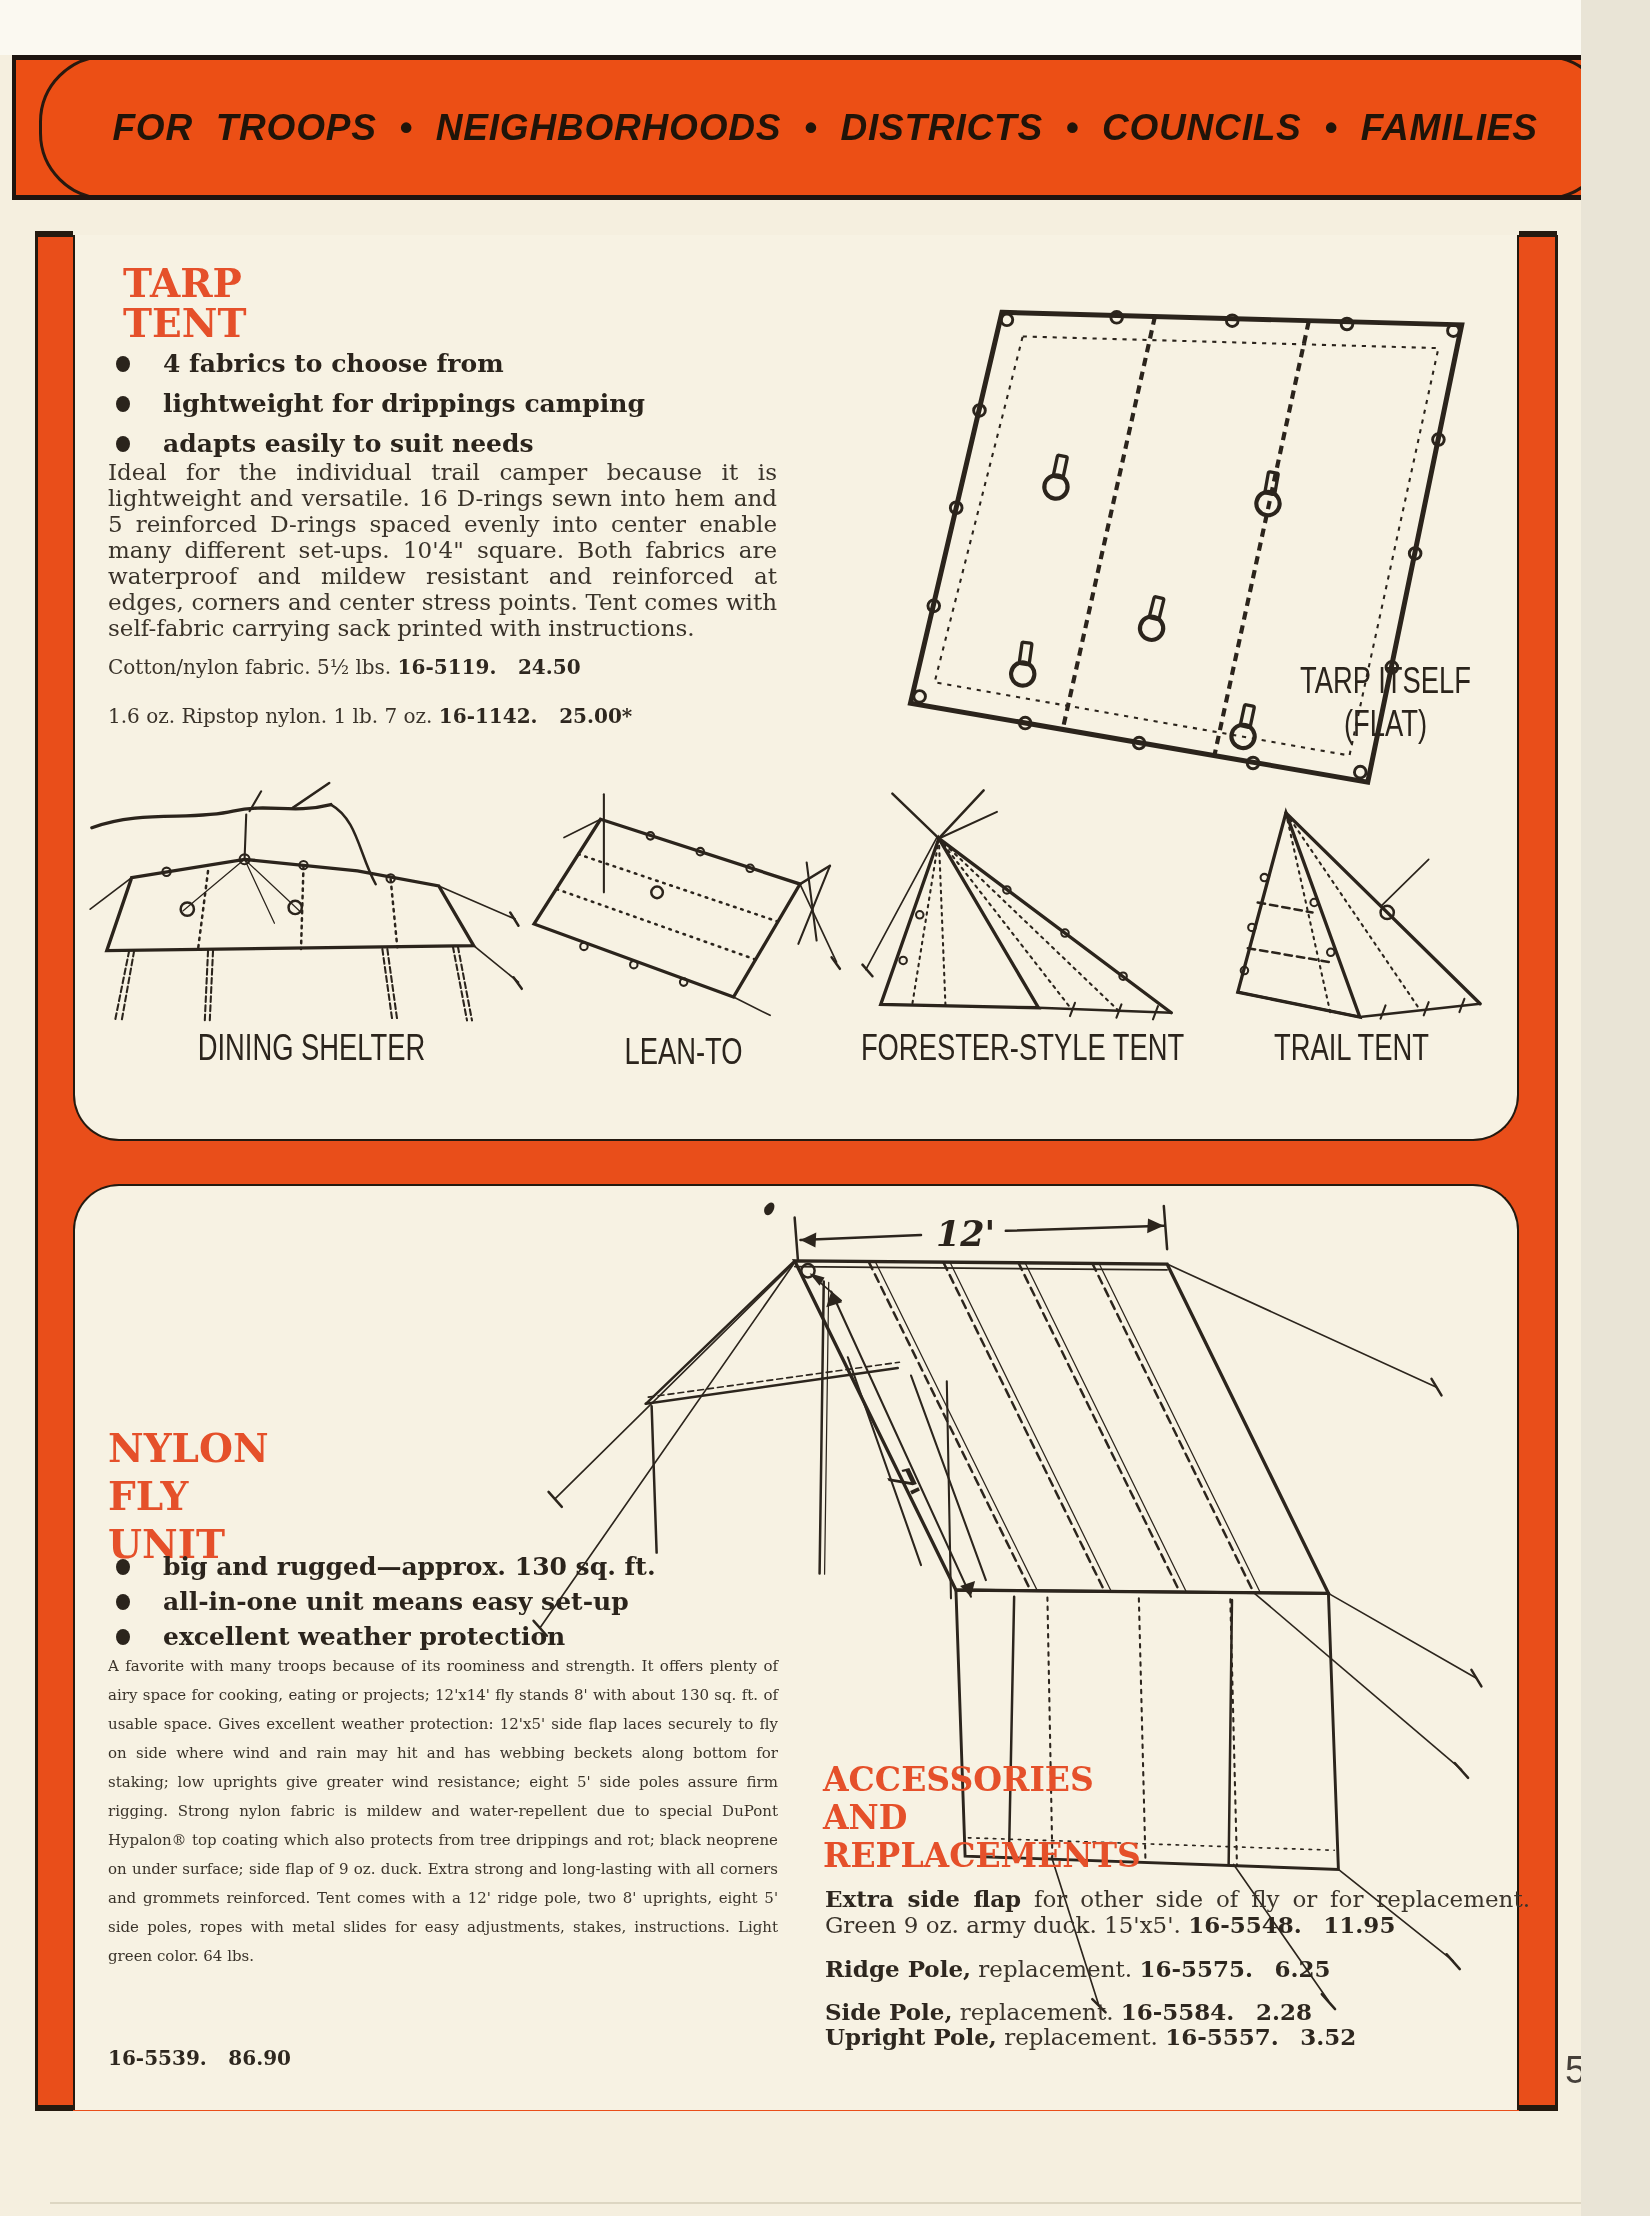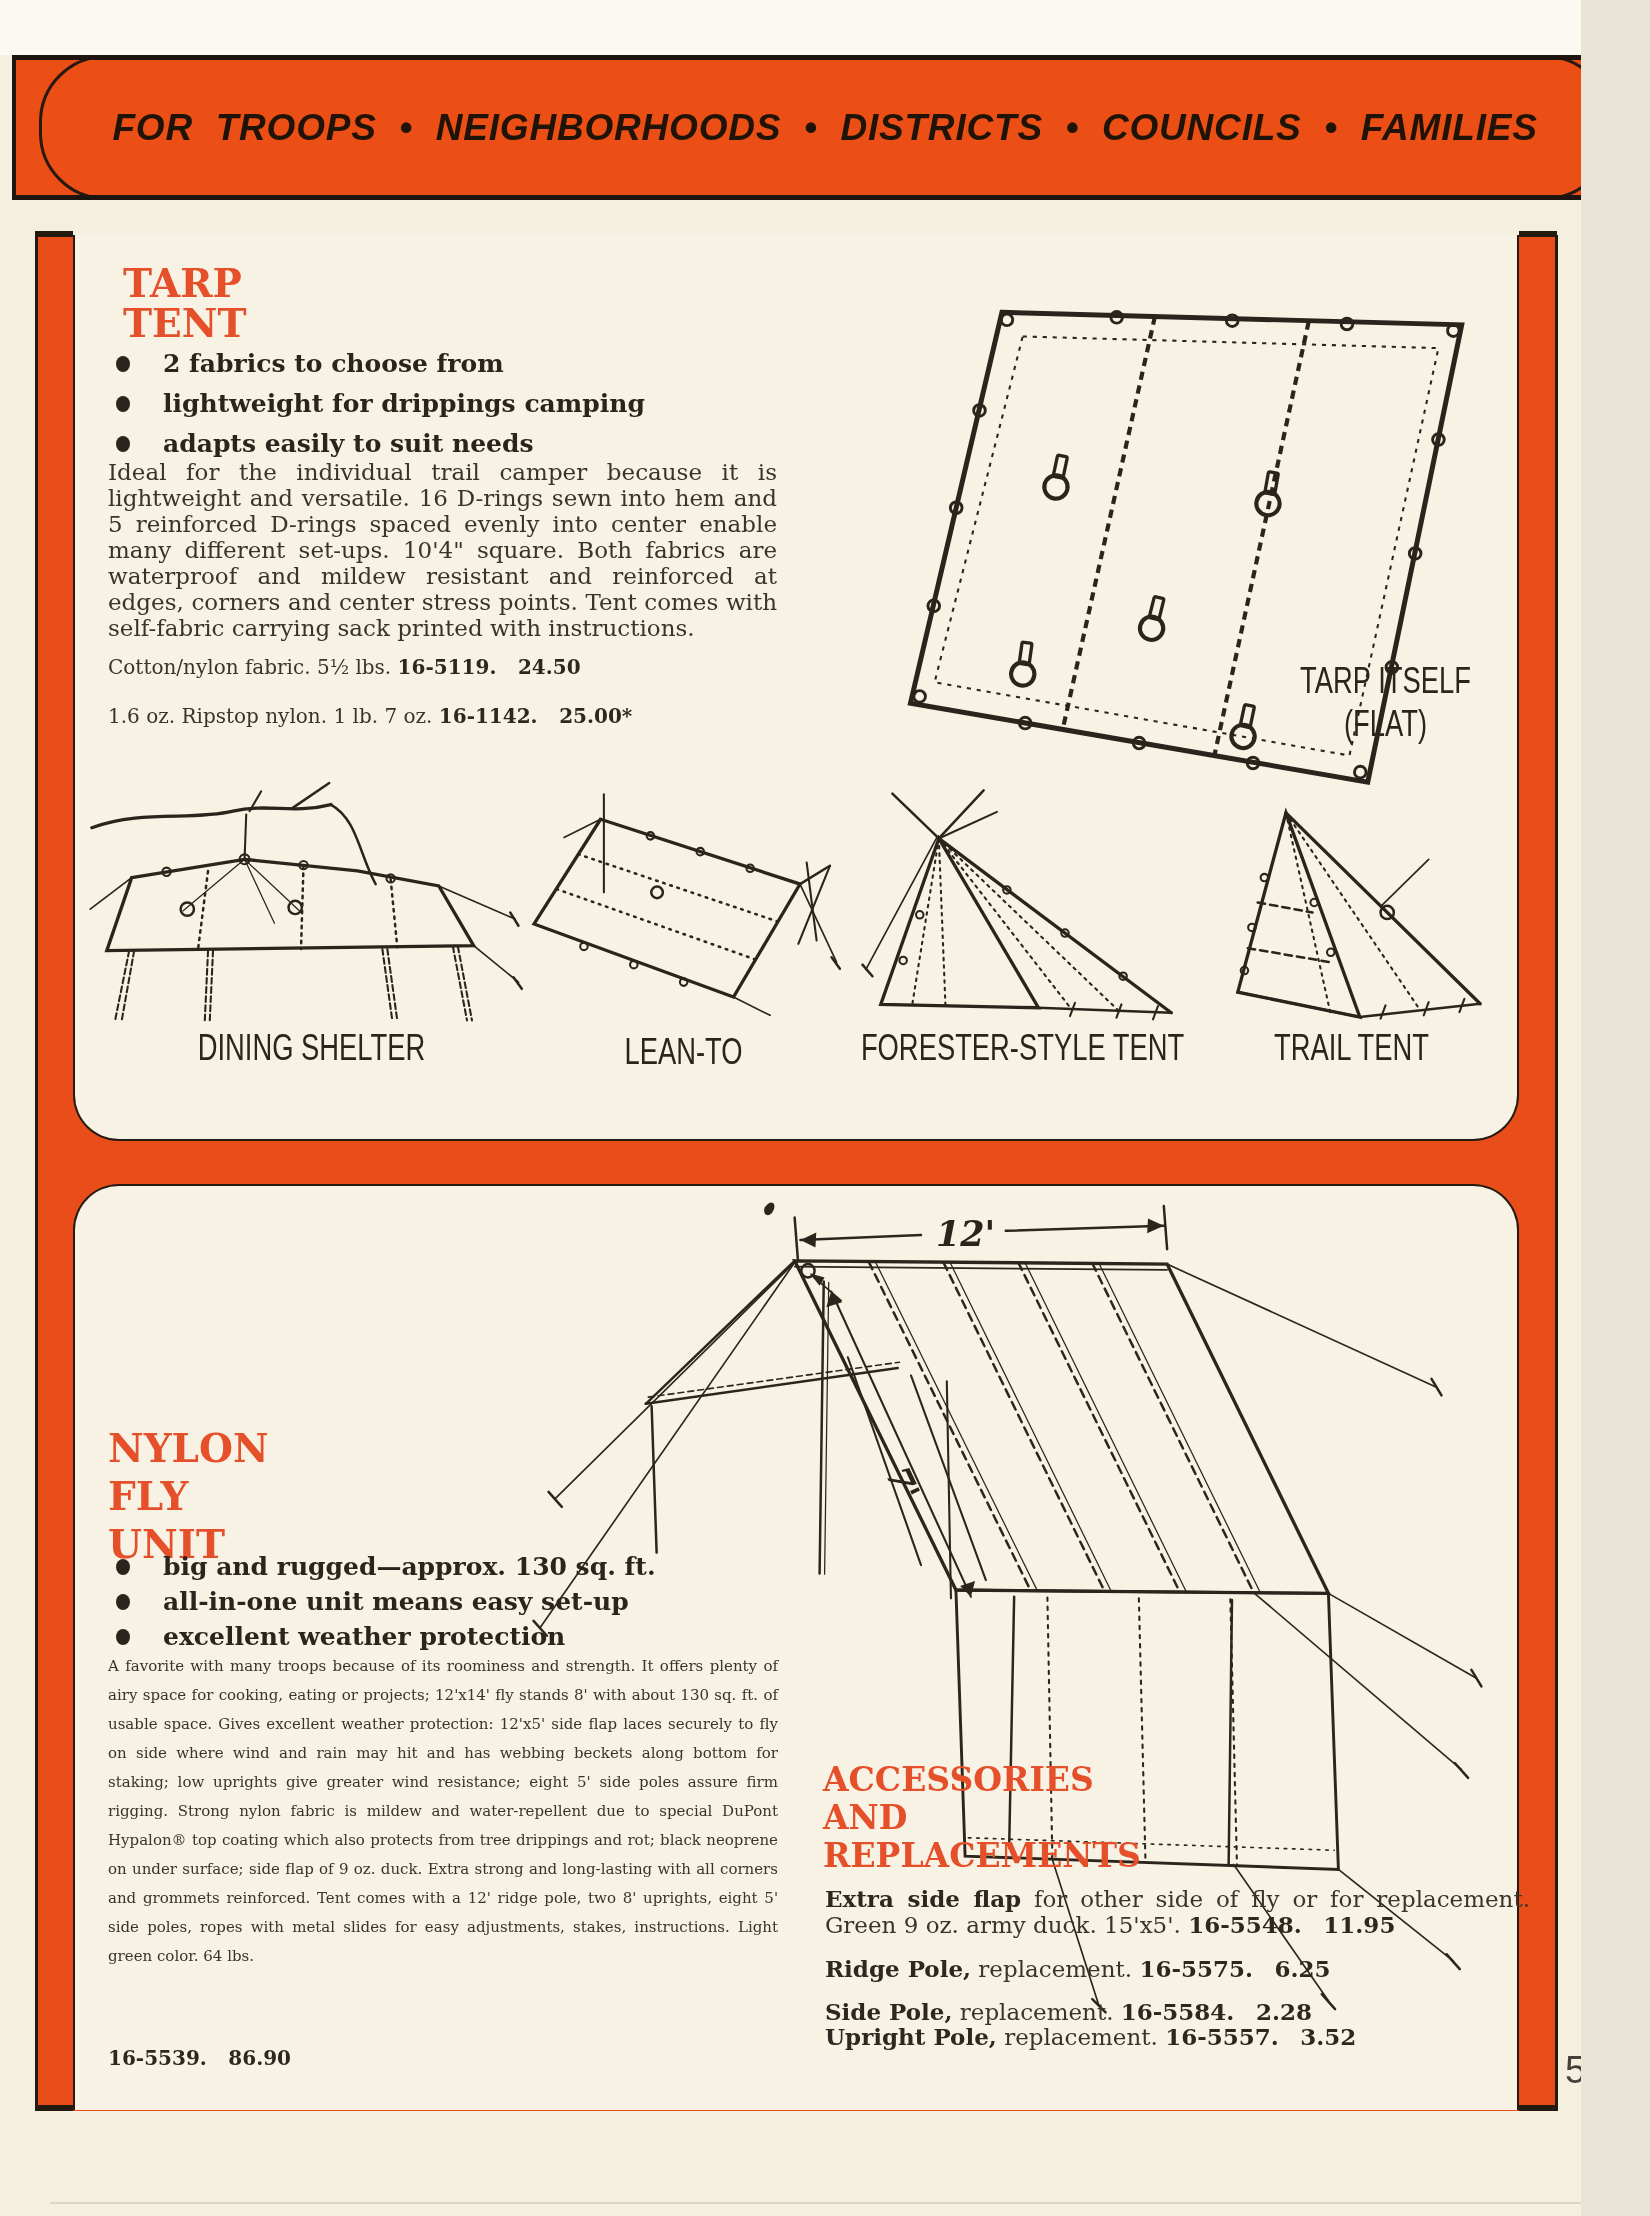--- a/index.html
+++ b/index.html
@@ -77,21 +77,21 @@
   <div class="abs content" id="content1"></div>
   <div class="abs content" id="content2"></div>
 
   <div class="abs orange-head" id="tarp-head">
     <span class="head-line">TARP</span>
     <span class="head-line">TENT</span>
   </div>
 
   <div class="bullet-row" style="left:116px;top:349px;">
     <div class="bullet-dot"></div>
-    <div class="bullet-label">2 fabrics to choose from</div>
+    <div class="bullet-label">4 fabrics to choose from</div>
   </div>
   <div class="bullet-row" style="left:116px;top:389px;">
     <div class="bullet-dot"></div>
     <div class="bullet-label">lightweight for drippings camping</div>
   </div>
   <div class="bullet-row" style="left:116px;top:429px;">
     <div class="bullet-dot"></div>
     <div class="bullet-label">adapts easily to suit needs</div>
   </div>
 

